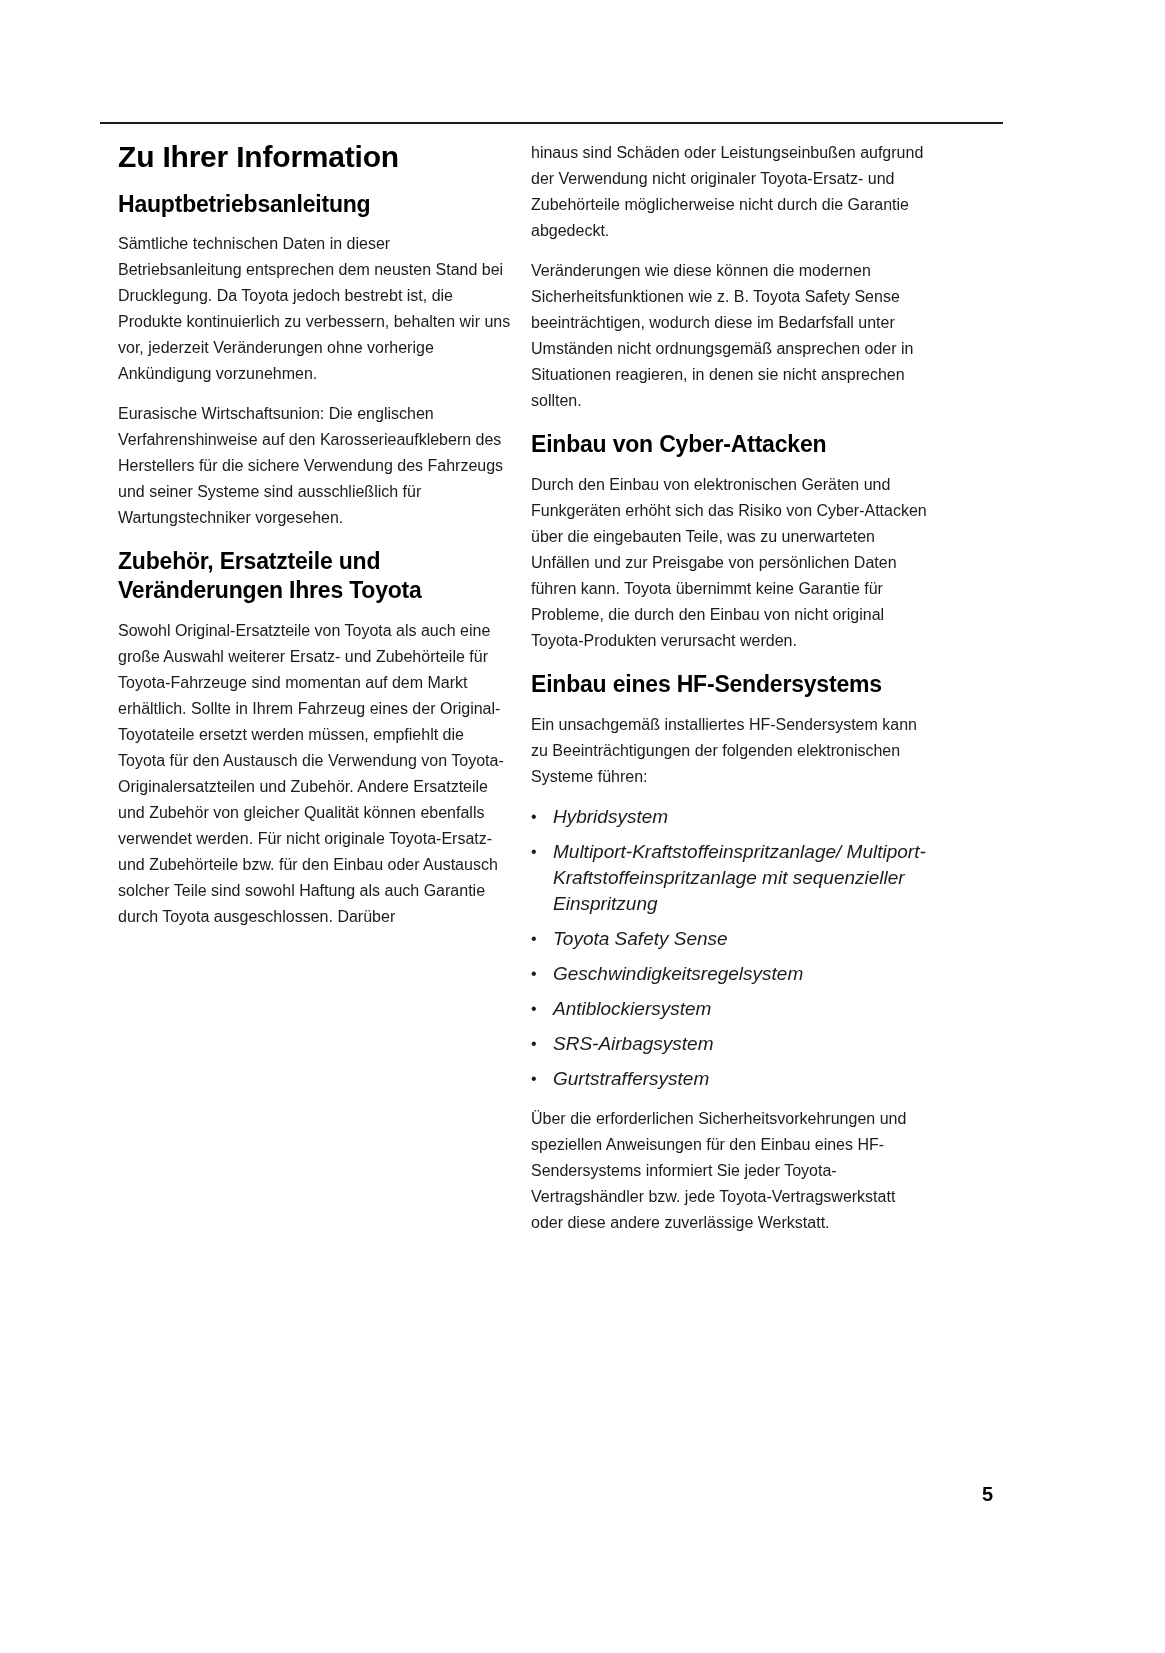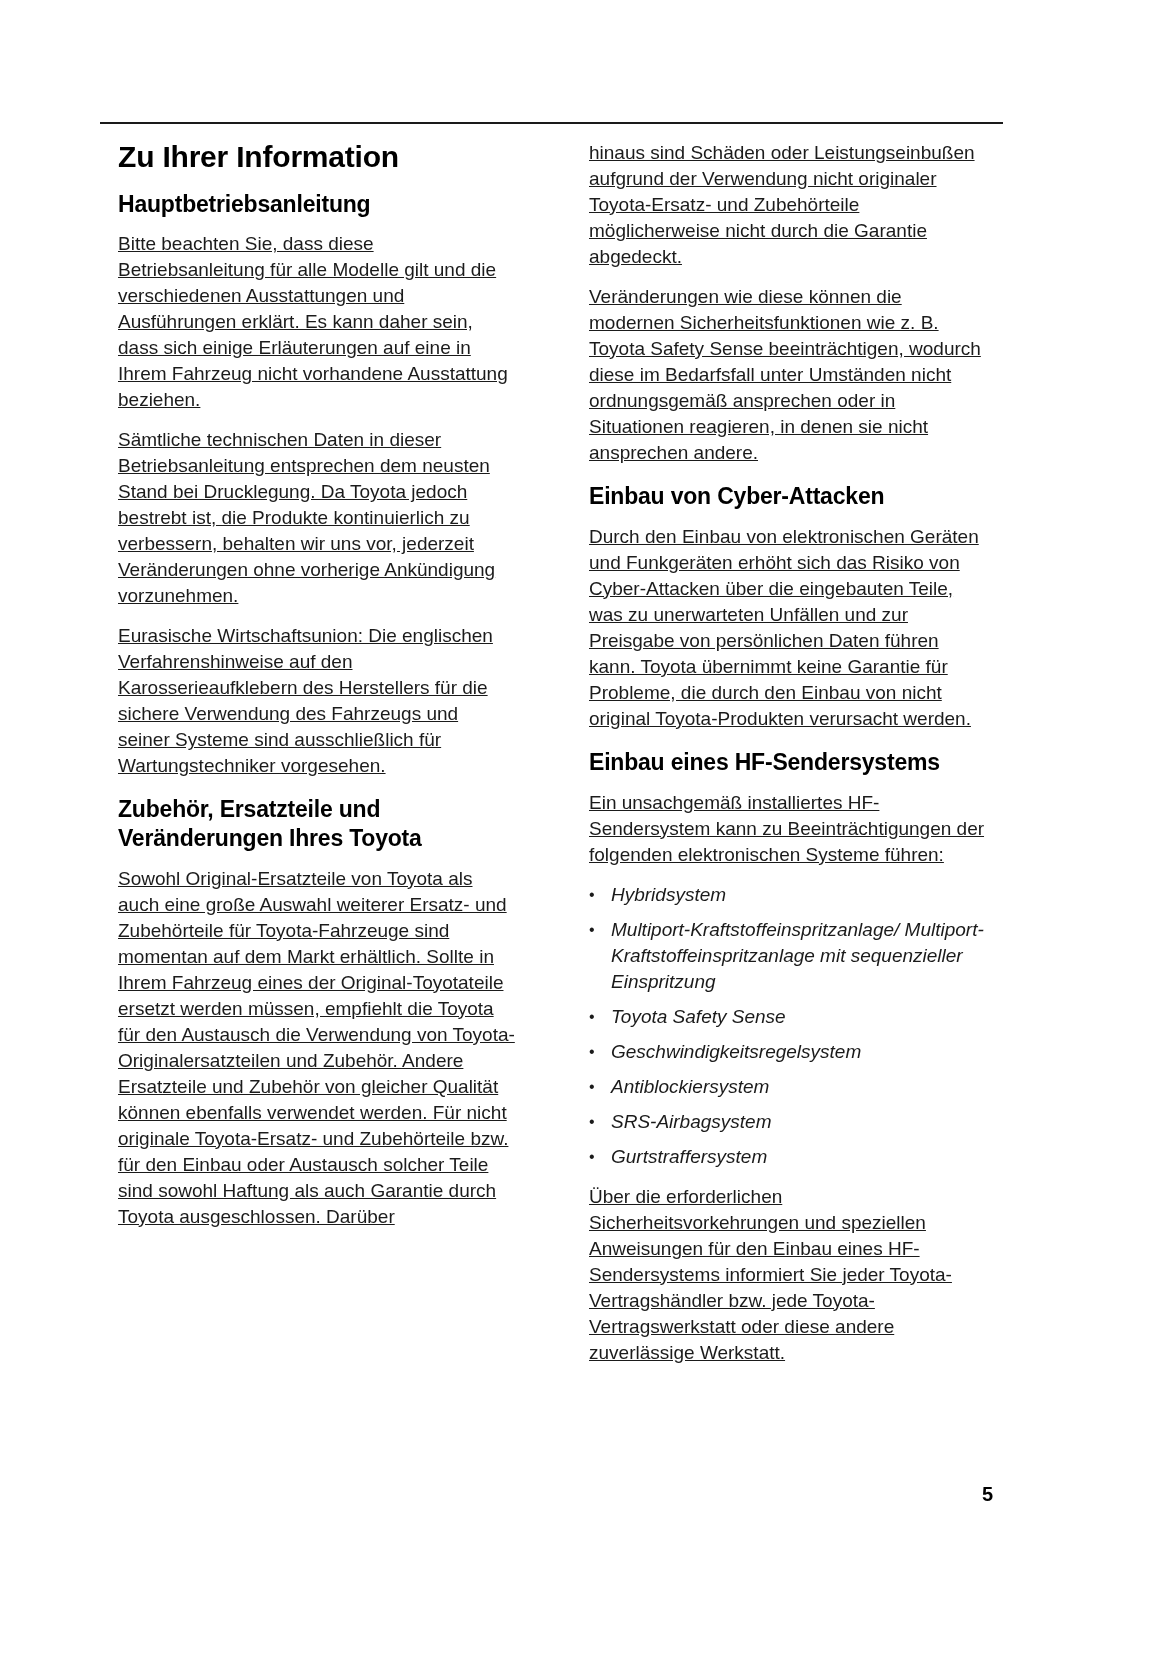--- a/index.html
+++ b/index.html
@@ -20,45 +20,43 @@
     width: 903px;
     height: 2px;
     background: #1a1a1a;
   }
   .columns {
     position: absolute;
     left: 118px;
     top: 140px;
     width: 884px;
     display: flex;
-    gap: 58px;
   }
   .col { width: 413px; }
   h1 {
     font-size: 30px;
     line-height: 1.15;
     font-weight: bold;
     color: #000;
     margin: 0 0 14px 0;
     letter-spacing: -0.2px;
   }
   h2 {
     font-size: 23px;
     line-height: 1.25;
     font-weight: bold;
     color: #000;
     margin: 16px 0 13px 0;
     letter-spacing: -0.2px;
   }
   h2.first { margin-top: 15px; }
   p {
-    font-size: 19px;
+    font-size: 16px;
     line-height: 26px;
     margin: 0 16px 14px 0;
-    text-decoration: underline;
   }
   .bullet-list { margin: 2px 0 14px 0; }
   .bullet {
     display: flex;
     align-items: flex-start;
     font-size: 19px;
     line-height: 26px;
     margin: 0 0 9px 0;
   }
   .bullet .dot {
@@ -83,31 +81,30 @@
 <body>
 
 <div class="top-rule"></div>
 
 <div class="columns">
 
   <div class="col">
     <h1>Zu Ihrer Information</h1>
 
     <h2 class="first">Hauptbetriebsanleitung</h2>
-    <p>Bitte beachten Sie, dass diese Betriebsanleitung für alle Modelle gilt und die verschiedenen Ausstattungen und Ausführungen erklärt. Es kann daher sein, dass sich einige Erläuterungen auf eine in Ihrem Fahrzeug nicht vorhandene Ausstattung beziehen.</p>
     <p>Sämtliche technischen Daten in dieser Betriebsanleitung entsprechen dem neusten Stand bei Drucklegung. Da Toyota jedoch bestrebt ist, die Produkte kontinuierlich zu verbessern, behalten wir uns vor, jederzeit Veränderungen ohne vorherige Ankündigung vorzunehmen.</p>
     <p>Eurasische Wirtschaftsunion: Die englischen Verfahrenshinweise auf den Karosserieaufklebern des Herstellers für die sichere Verwendung des Fahrzeugs und seiner Systeme sind ausschließlich für Wartungstechniker vorgesehen.</p>
 
     <h2>Zubehör, Ersatzteile und Veränderungen Ihres Toyota</h2>
     <p>Sowohl Original-Ersatzteile von Toyota als auch eine große Auswahl weiterer Ersatz- und Zubehörteile für Toyota-Fahrzeuge sind momentan auf dem Markt erhältlich. Sollte in Ihrem Fahrzeug eines der Original-Toyotateile ersetzt werden müssen, empfiehlt die Toyota für den Austausch die Verwendung von Toyota-Originalersatzteilen und Zubehör. Andere Ersatzteile und Zubehör von gleicher Qualität können ebenfalls verwendet werden. Für nicht originale Toyota-Ersatz- und Zubehörteile bzw. für den Einbau oder Austausch solcher Teile sind sowohl Haftung als auch Garantie durch Toyota ausgeschlossen. Darüber</p>
   </div>
 
   <div class="col">
     <p>hinaus sind Schäden oder Leistungseinbußen aufgrund der Verwendung nicht originaler Toyota-Ersatz- und Zubehörteile möglicherweise nicht durch die Garantie abgedeckt.</p>
-    <p>Veränderungen wie diese können die modernen Sicherheitsfunktionen wie z. B. Toyota Safety Sense beeinträchtigen, wodurch diese im Bedarfsfall unter Umständen nicht ordnungsgemäß ansprechen oder in Situationen reagieren, in denen sie nicht ansprechen andere.</p>
+    <p>Veränderungen wie diese können die modernen Sicherheitsfunktionen wie z. B. Toyota Safety Sense beeinträchtigen, wodurch diese im Bedarfsfall unter Umständen nicht ordnungsgemäß ansprechen oder in Situationen reagieren, in denen sie nicht ansprechen sollten.</p>
 
     <h2>Einbau von Cyber-Attacken</h2>
     <p>Durch den Einbau von elektronischen Geräten und Funkgeräten erhöht sich das Risiko von Cyber-Attacken über die eingebauten Teile, was zu unerwarteten Unfällen und zur Preisgabe von persönlichen Daten führen kann. Toyota übernimmt keine Garantie für Probleme, die durch den Einbau von nicht original Toyota-Produkten verursacht werden.</p>
 
     <h2>Einbau eines HF-Sendersystems</h2>
     <p>Ein unsachgemäß installiertes HF-Sendersystem kann zu Beeinträchtigungen der folgenden elektronischen Systeme führen:</p>
 
     <div class="bullet-list">
       <div class="bullet">
         <span class="dot">•</span>

